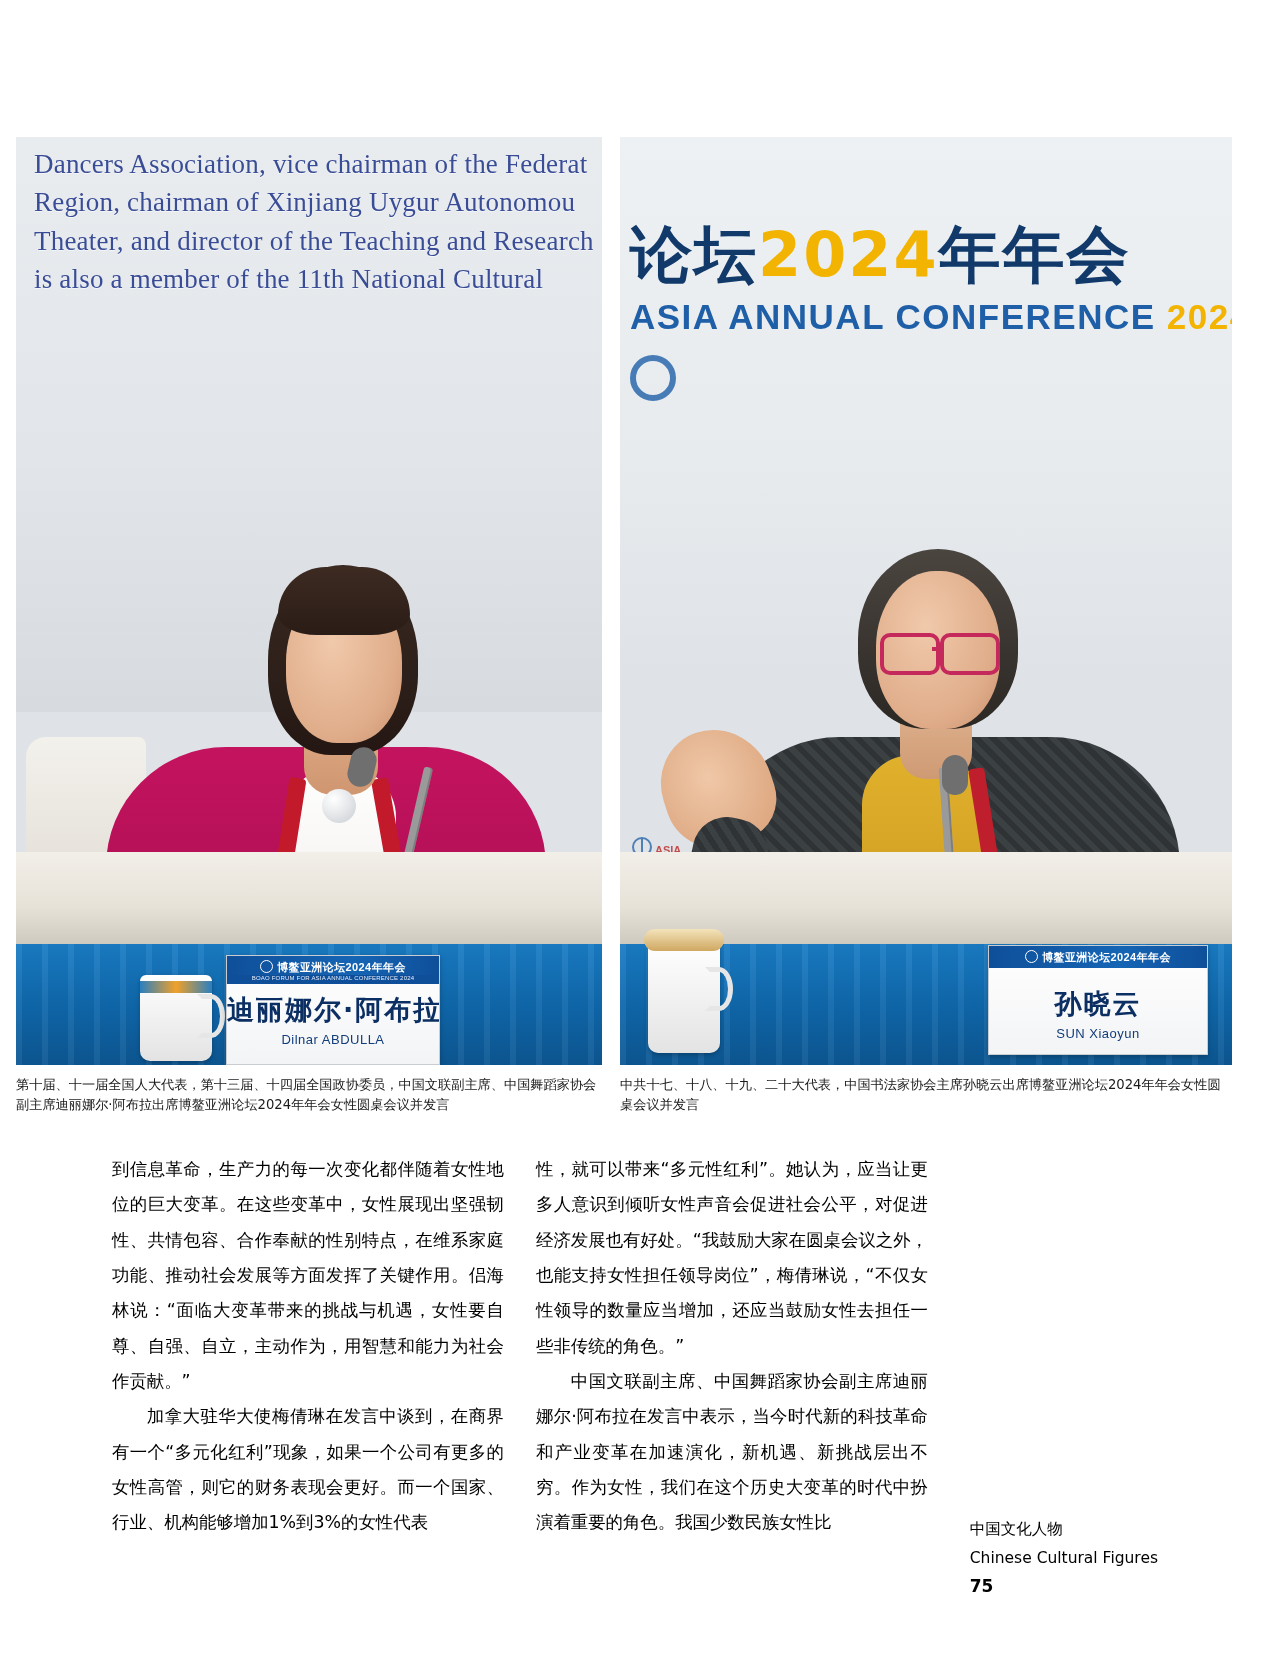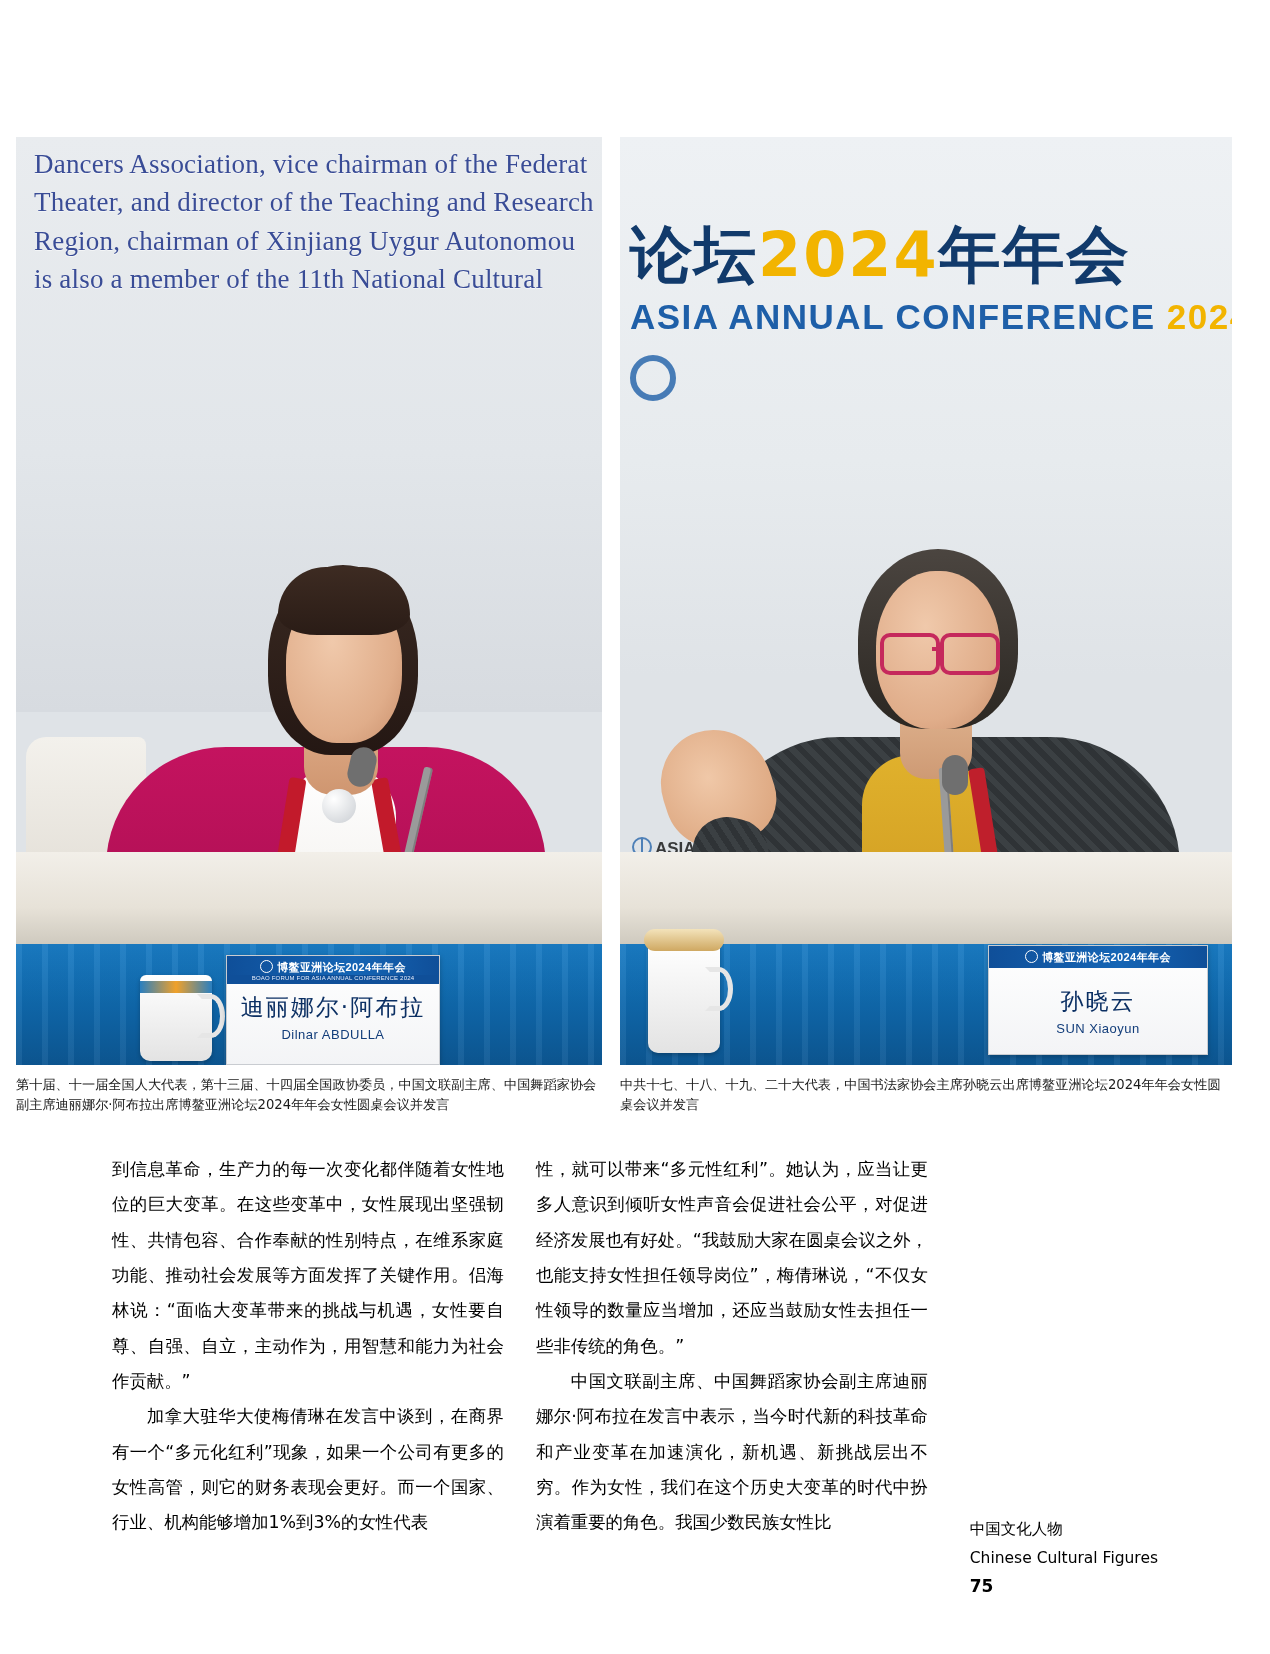--- a/index.html
+++ b/index.html
@@ -124,22 +124,22 @@
     position: absolute;
     left: 10px;
     top: 218px;
     width: 34px; height: 34px;
     border-radius: 50%;
     border: 6px solid #1e5fa8;
     opacity: .8;
   }
   .wall-logo {
     position: absolute;
-    color: #000000;
-    font-size: 17px;
+    color: #b91c1c;
+    font-size: 11px;
     font-weight: bold;
     opacity: .75;
     white-space: nowrap;
   }
   .wall-logo .globe {
     display: inline-block;
     width: 16px; height: 16px;
     border-radius: 50%;
     border: 2px solid #1e5fa8;
     vertical-align: -3px;
@@ -186,22 +186,22 @@
   .nameplate .np-bar .globe {
     display: inline-block;
     width: 11px; height: 11px;
     border-radius: 50%;
     border: 1.5px solid #fff;
     vertical-align: -2px;
     margin-right: 4px;
   }
   .nameplate .np-cn {
     font-family: "DejaVu Sans", sans-serif;
-    font-weight: normal;
-    font-size: 23px;
+    font-weight: bold;
+    font-size: 27px;
     color: #0b2f63;
     margin-top: 13px;
     letter-spacing: 2px;
     white-space: nowrap;
   }
   .nameplate .np-en {
     font-size: 13px;
     color: #123d7a;
     margin-top: 4px;
     letter-spacing: .5px;
@@ -305,22 +305,22 @@
 
 <div class="page">
 
   <div class="photo-row">
 
     <div class="photo left">
       <div class="backdrop"></div>
 
       <div class="wall-text">
         <div>Dancers Association, vice chairman of the Federat</div>
+        <div>Region, chairman of Xinjiang Uygur Autonomou</div>
         <div>Theater, and director of the Teaching and Research</div>
-        <div>Region, chairman of Xinjiang Uygur Autonomou</div>
         <div>is also a member of the 11th National Cultural</div>
       </div>
 
       <div style="position:absolute; left:10px; top:600px; width:120px; height:200px; background:linear-gradient(180deg,#f3f1ec,#ded9d0); border-radius:20px 8px 0 0;"></div>
 
       <div class="person" style="left:130px; top:300px; width:360px; height:620px;">
 
         <div class="body-suit" style="left:-40px; top:310px; width:440px; height:330px; background:linear-gradient(180deg,#c4135f 0%, #ab0f52 60%, #8d0b43 100%); border-radius:120px 120px 0 0;"></div>
 
         <div style="position:absolute; left:140px; top:330px; width:110px; height:230px; background:linear-gradient(180deg,#ffffff,#ece9e4); border-radius:50px 50px 10px 10px;"></div>

